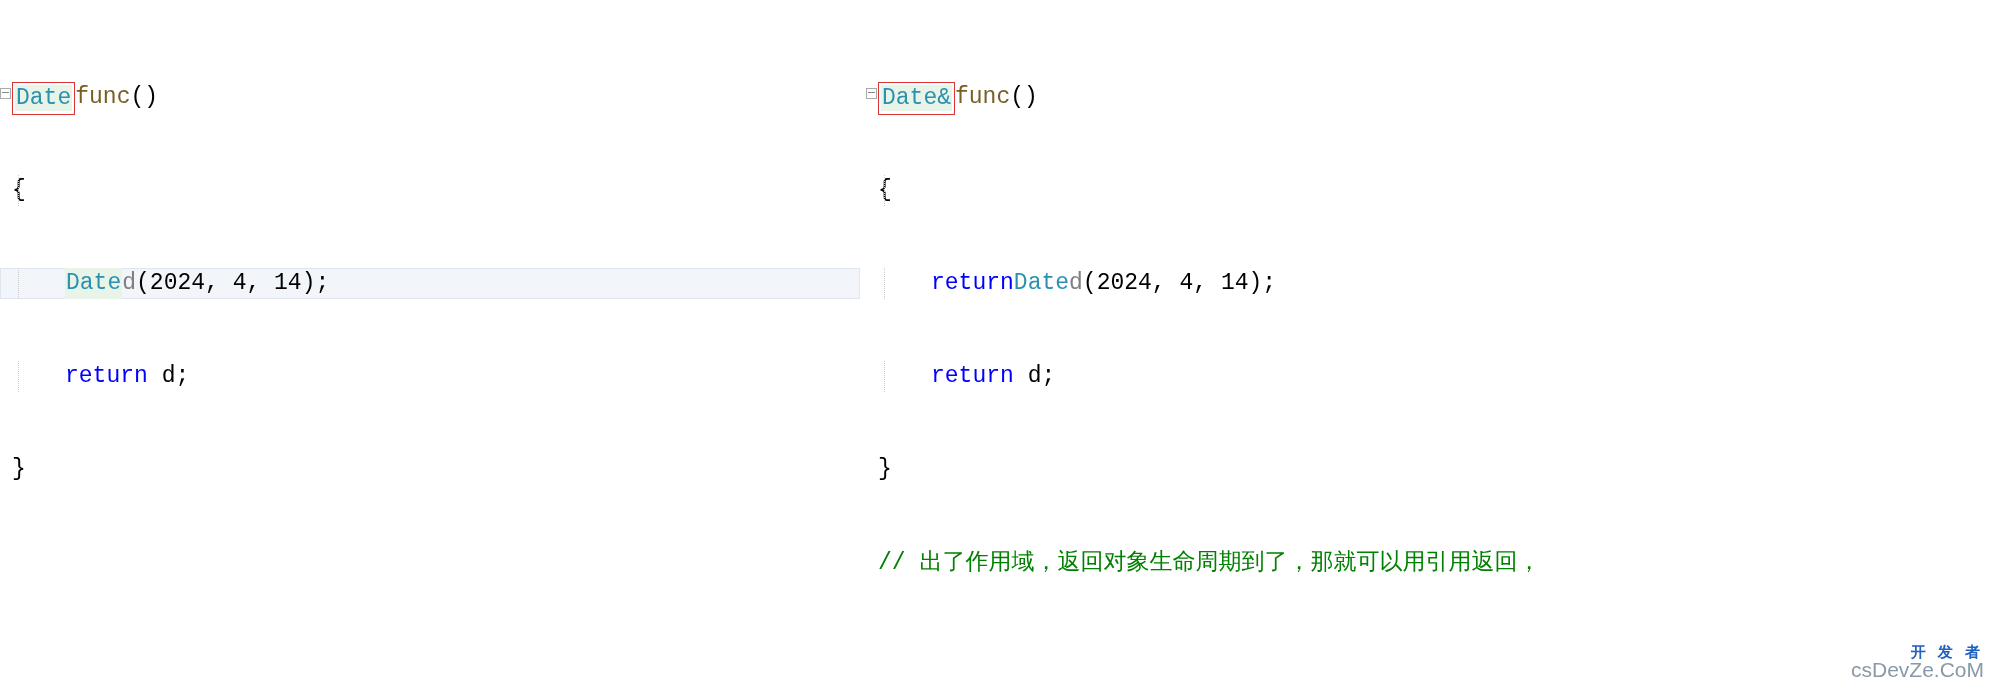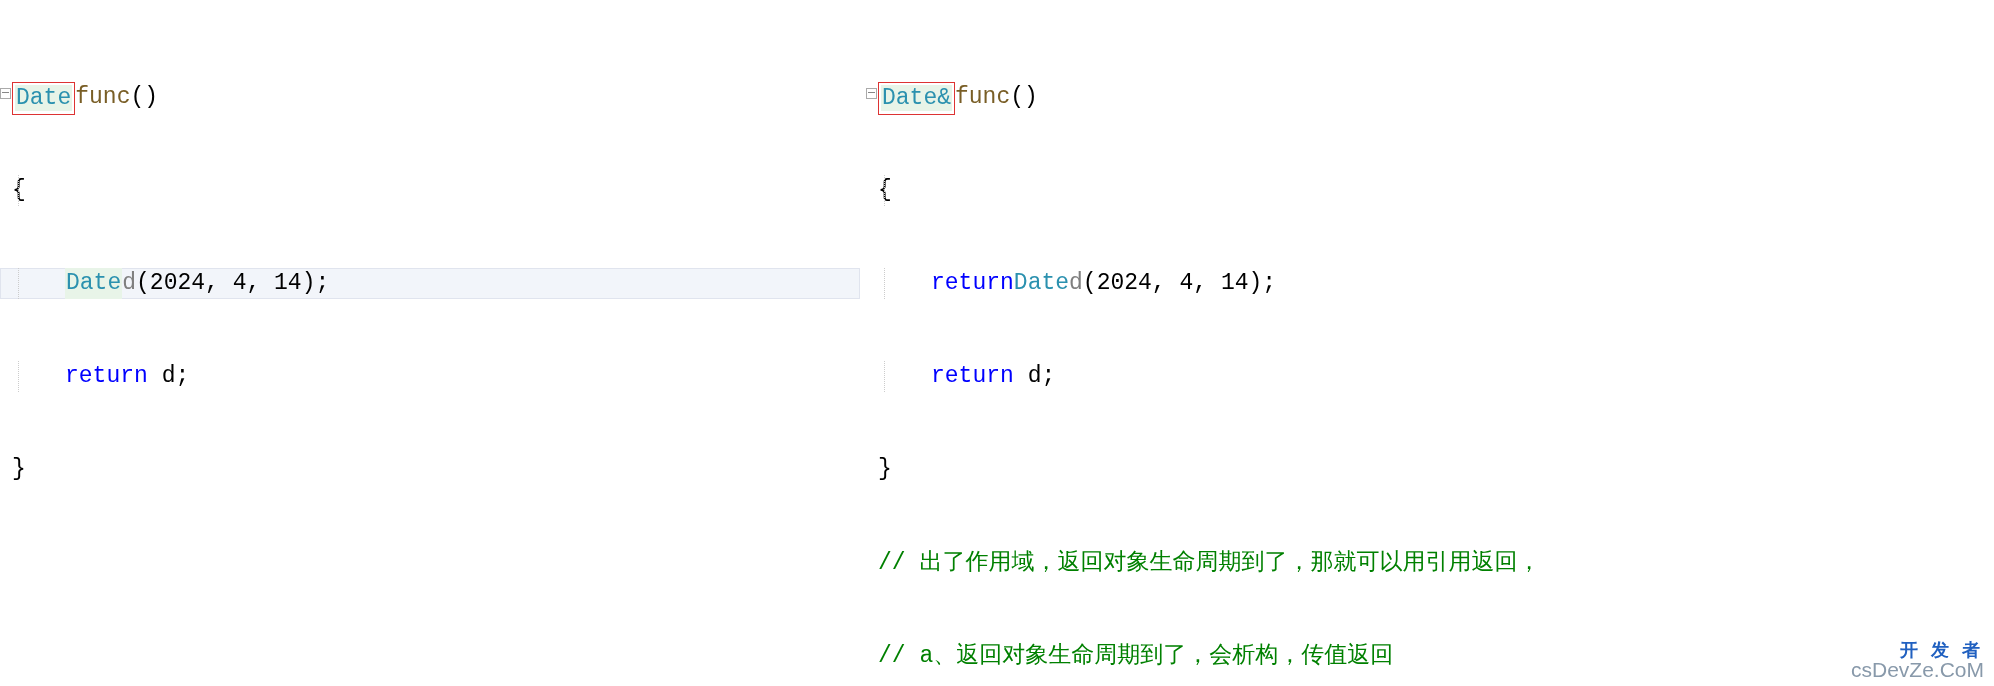--- a/index.html
+++ b/index.html
@@ -65,21 +65,21 @@
     margin: 0 2px;
   }
   .watermark {
     position: absolute;
     right: 10px;
     bottom: 6px;
     font-family: Arial, sans-serif;
     text-align: right;
     line-height: 1;
   }
-  .wm1 { font-size: 18px; font-weight: bold; color: #2060c0; letter-spacing: 4px; }
+  .wm1 { font-size: 15px; font-weight: bold; color: #2060c0; letter-spacing: 4px; }
   .wm2 { font-size: 21px; color: #8899aa; }
 </style>
 </head>
 <body>
 
 <div class="container">
 
   <div class="pane pane-left">
     <div class="code">
       <div class="line gutter-minus"><span class="boxed"><span class="tp hl-bg">Date</span></span> <span class="fn">func</span><span>()</span></div>
@@ -100,21 +100,20 @@
   </div>
 
   <div class="pane pane-right">
     <div class="code">
       <div class="line gutter-minus"><span class="boxed"><span class="tp hl-bg">Date&amp;</span></span> <span class="fn">func</span><span>()</span></div>
       <div class="line guide">{</div>
       <div class="line indent1 guide"><span class="kw">return</span> <span class="tp">Date</span> <span class="var">d</span><span>(2024, 4, 14);</span></div>
       <div class="line indent1 guide"><span class="kw">return</span><span> d;</span></div>
       <div class="line">}</div>
       <div class="line cm">// 出了作用域，返回对象生命周期到了，那就可以用引用返回，</div>
-      <div class="line cm">// a、返回对象生命周期到了，会析构，传值返回</div>
       
       
       
       
       
       
       
       
       
     </div>

